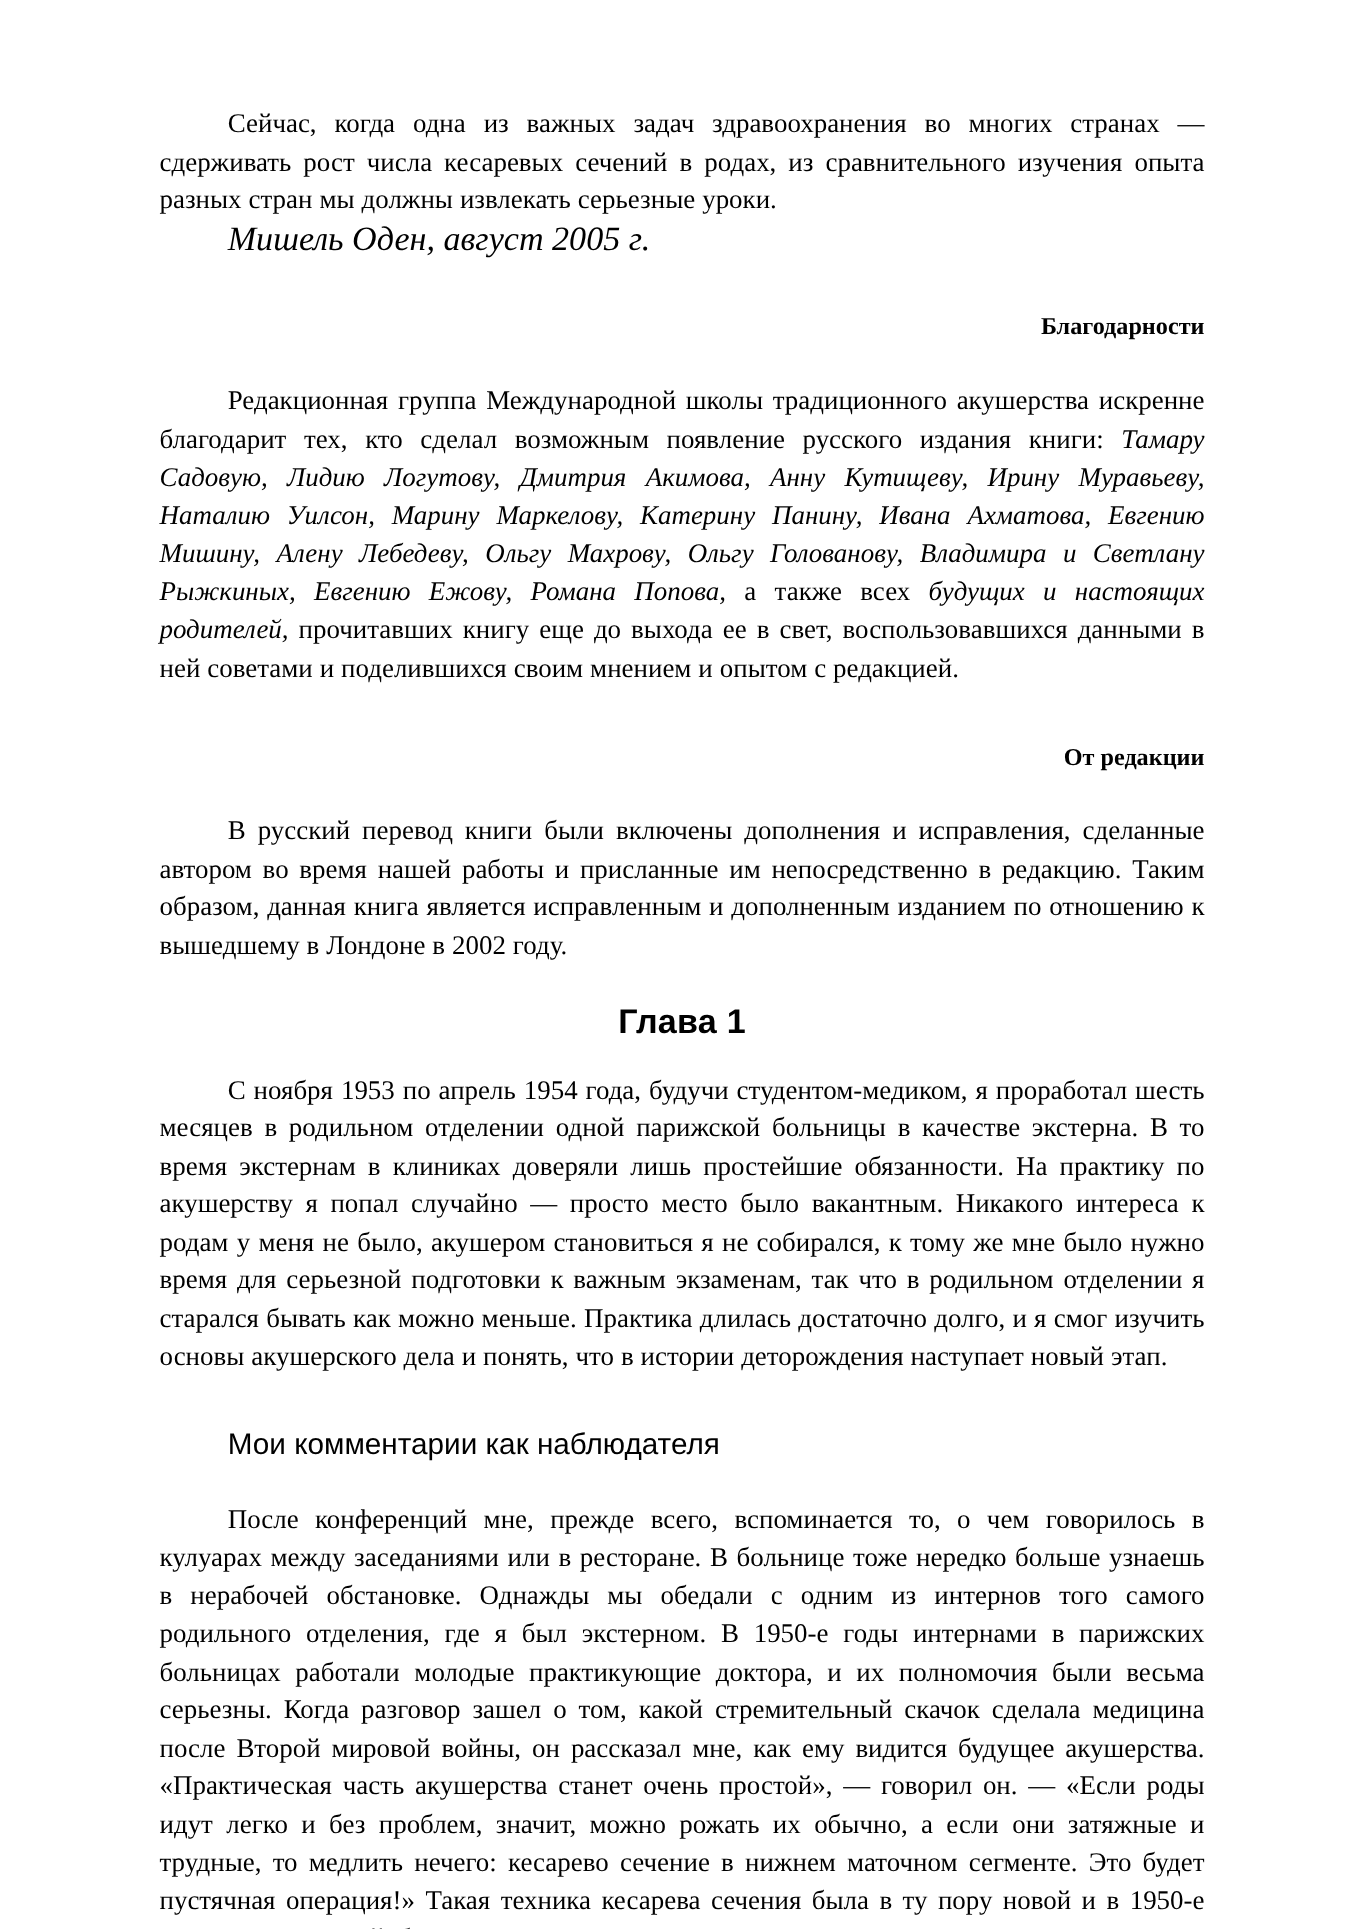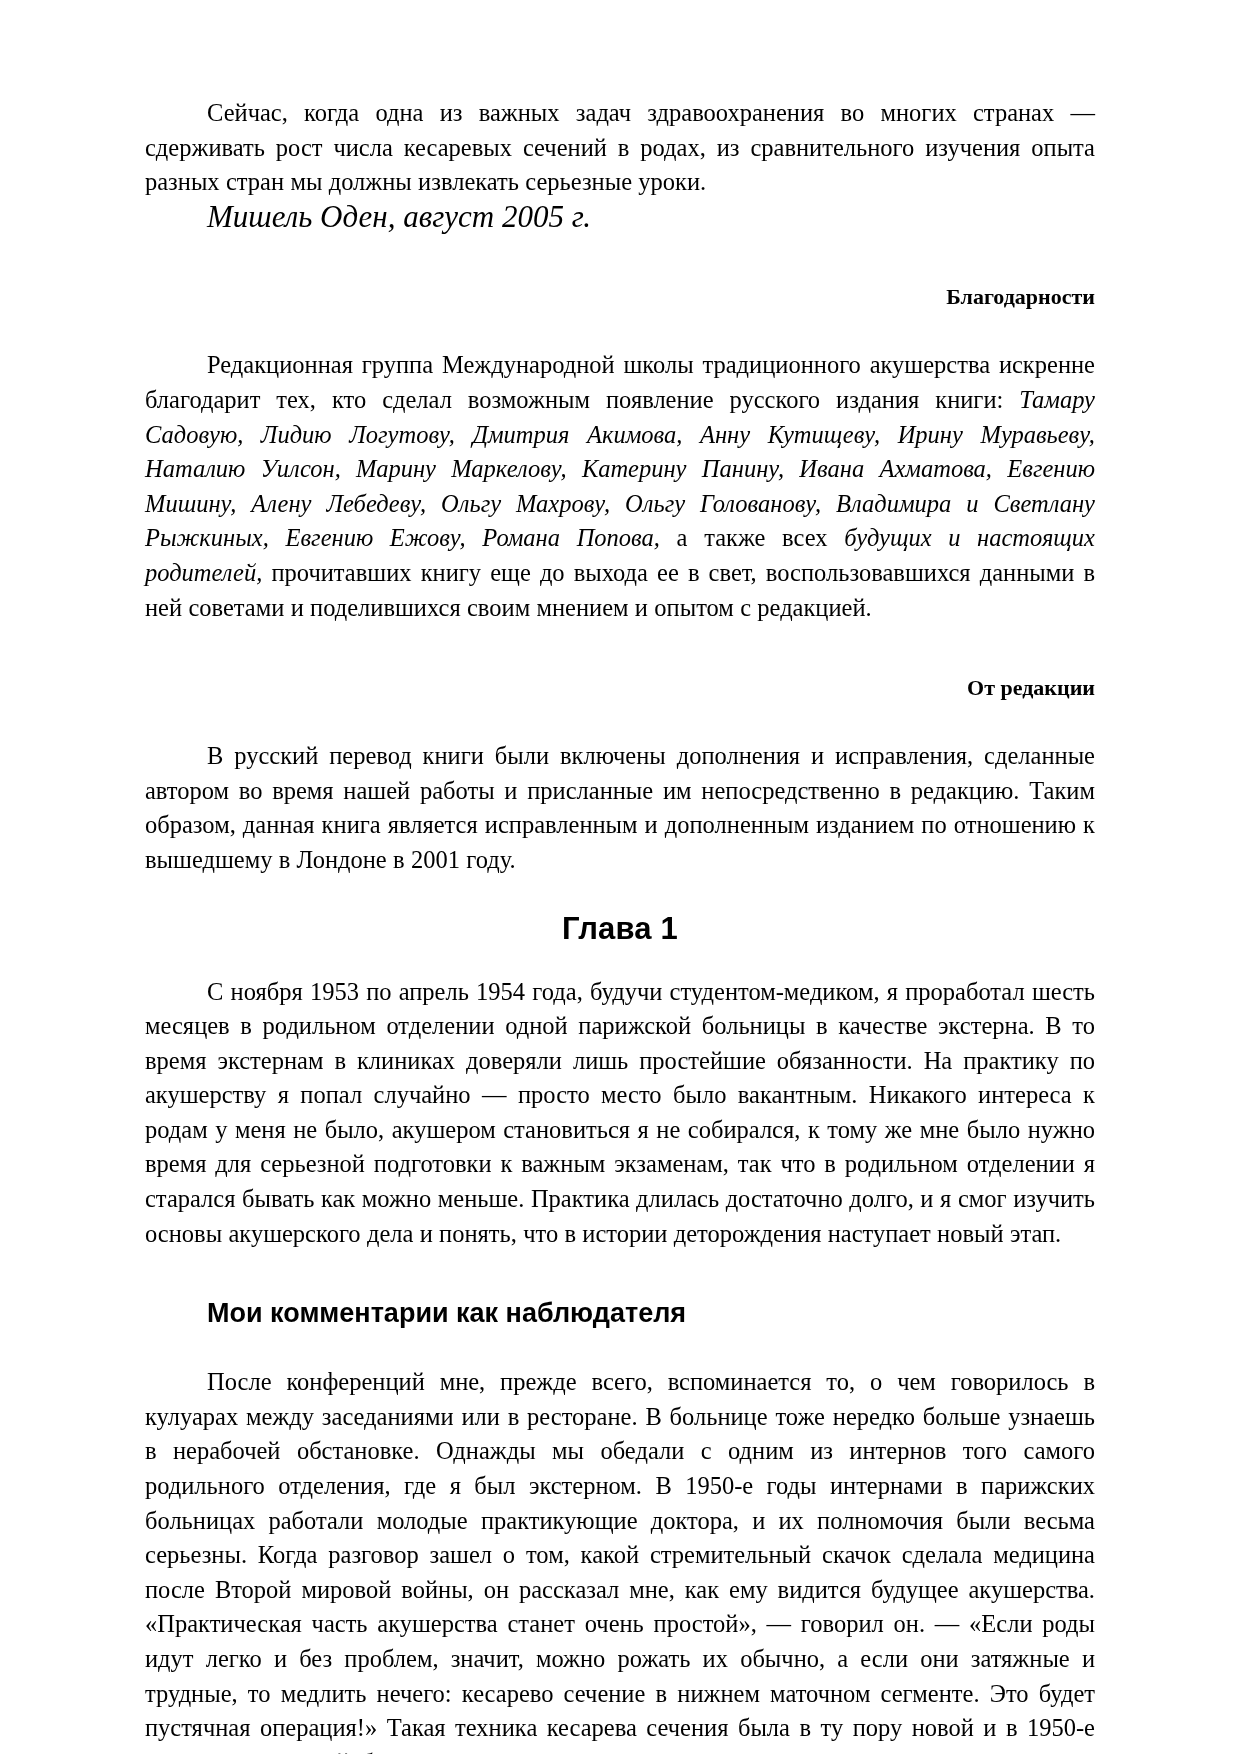--- a/index.html
+++ b/index.html
@@ -75,21 +75,21 @@
     letter-spacing: 0.2px;
   }
   h1.chapter .chapter-sub {
     display: block;
   }
 
   
   h3.section-heading {
     margin: 0;
     font-family: "Liberation Sans", "DejaVu Sans", sans-serif;
-    font-weight: bold;
+    font-weight: normal;
     font-size: 27px;
     line-height: 36px;
     text-indent: 62px;
     text-align: left;
   }
   .sp-26 { height: 26px; }
   .sp-30 { height: 30px; }
   .sp-34 { height: 34px; }
   .sp-36 { height: 36px; }
   .sp-44 { height: 44px; }
@@ -112,21 +112,21 @@
     <div class="sp-36"></div>
 
     <p class="body"><span>Редакционная группа Международной школы традиционного акушерства искренне благодарит тех, кто сделал возможным появление русского издания книги: </span><em class="it">Тамару Садовую, Лидию Логутову, Дмитрия Акимова, Анну Кутищеву, Ирину Муравьеву, Наталию Уилсон, Марину Маркелову, Катерину Панину, Ивана Ахматова, Евгению Мишину, Алену Лебедеву, Ольгу Махрову, Ольгу Голованову, Владимира и Светлану Рыжкиных, Евгению Ежову, Романа Попова,</em><span> а также всех </span><em class="it">будущих и настоящих родителей,</em><span> прочитавших книгу еще до выхода ее в свет, воспользовавшихся данными в ней советами и поделившихся своим мнением и опытом с редакцией.</span></p>
 
     <div class="sp-48"></div>
 
     <h2 class="serif-heading">От редакции</h2>
 
     <div class="sp-36"></div>
 
-    <p class="body">В русский перевод книги были включены дополнения и исправления, сделанные автором во время нашей работы и присланные им непосредственно в редакцию. Таким образом, данная книга является исправленным и дополненным изданием по отношению к вышедшему в Лондоне в 2001 году.</p>
+    <p class="body">В русский перевод книги были включены дополнения и исправления, сделанные автором во время нашей работы и присланные им непосредственно в редакцию. Таким образом, данная книга является исправленным и дополненным изданием по отношению к вышедшему в Лондоне в 2002 году.</p>
 
     <div class="sp-30"></div>
 
     <h1 class="chapter"><span>Глава 1</span></h1>
 
     <div class="sp-26"></div>
 
     <p class="body">С ноября 1953 по апрель 1954 года, будучи студентом-медиком, я проработал шесть месяцев в родильном отделении одной парижской больницы в качестве экстерна. В то время экстернам в клиниках доверяли лишь простейшие обязанности. На практику по акушерству я попал случайно — просто место было вакантным. Никакого интереса к родам у меня не было, акушером становиться я не собирался, к тому же мне было нужно время для серьезной подготовки к важным экзаменам, так что в родильном отделении я старался бывать как можно меньше. Практика длилась достаточно долго, и я смог изучить основы акушерского дела и понять, что в истории деторождения наступает новый этап.</p>
 
     <div class="sp-44"></div>

